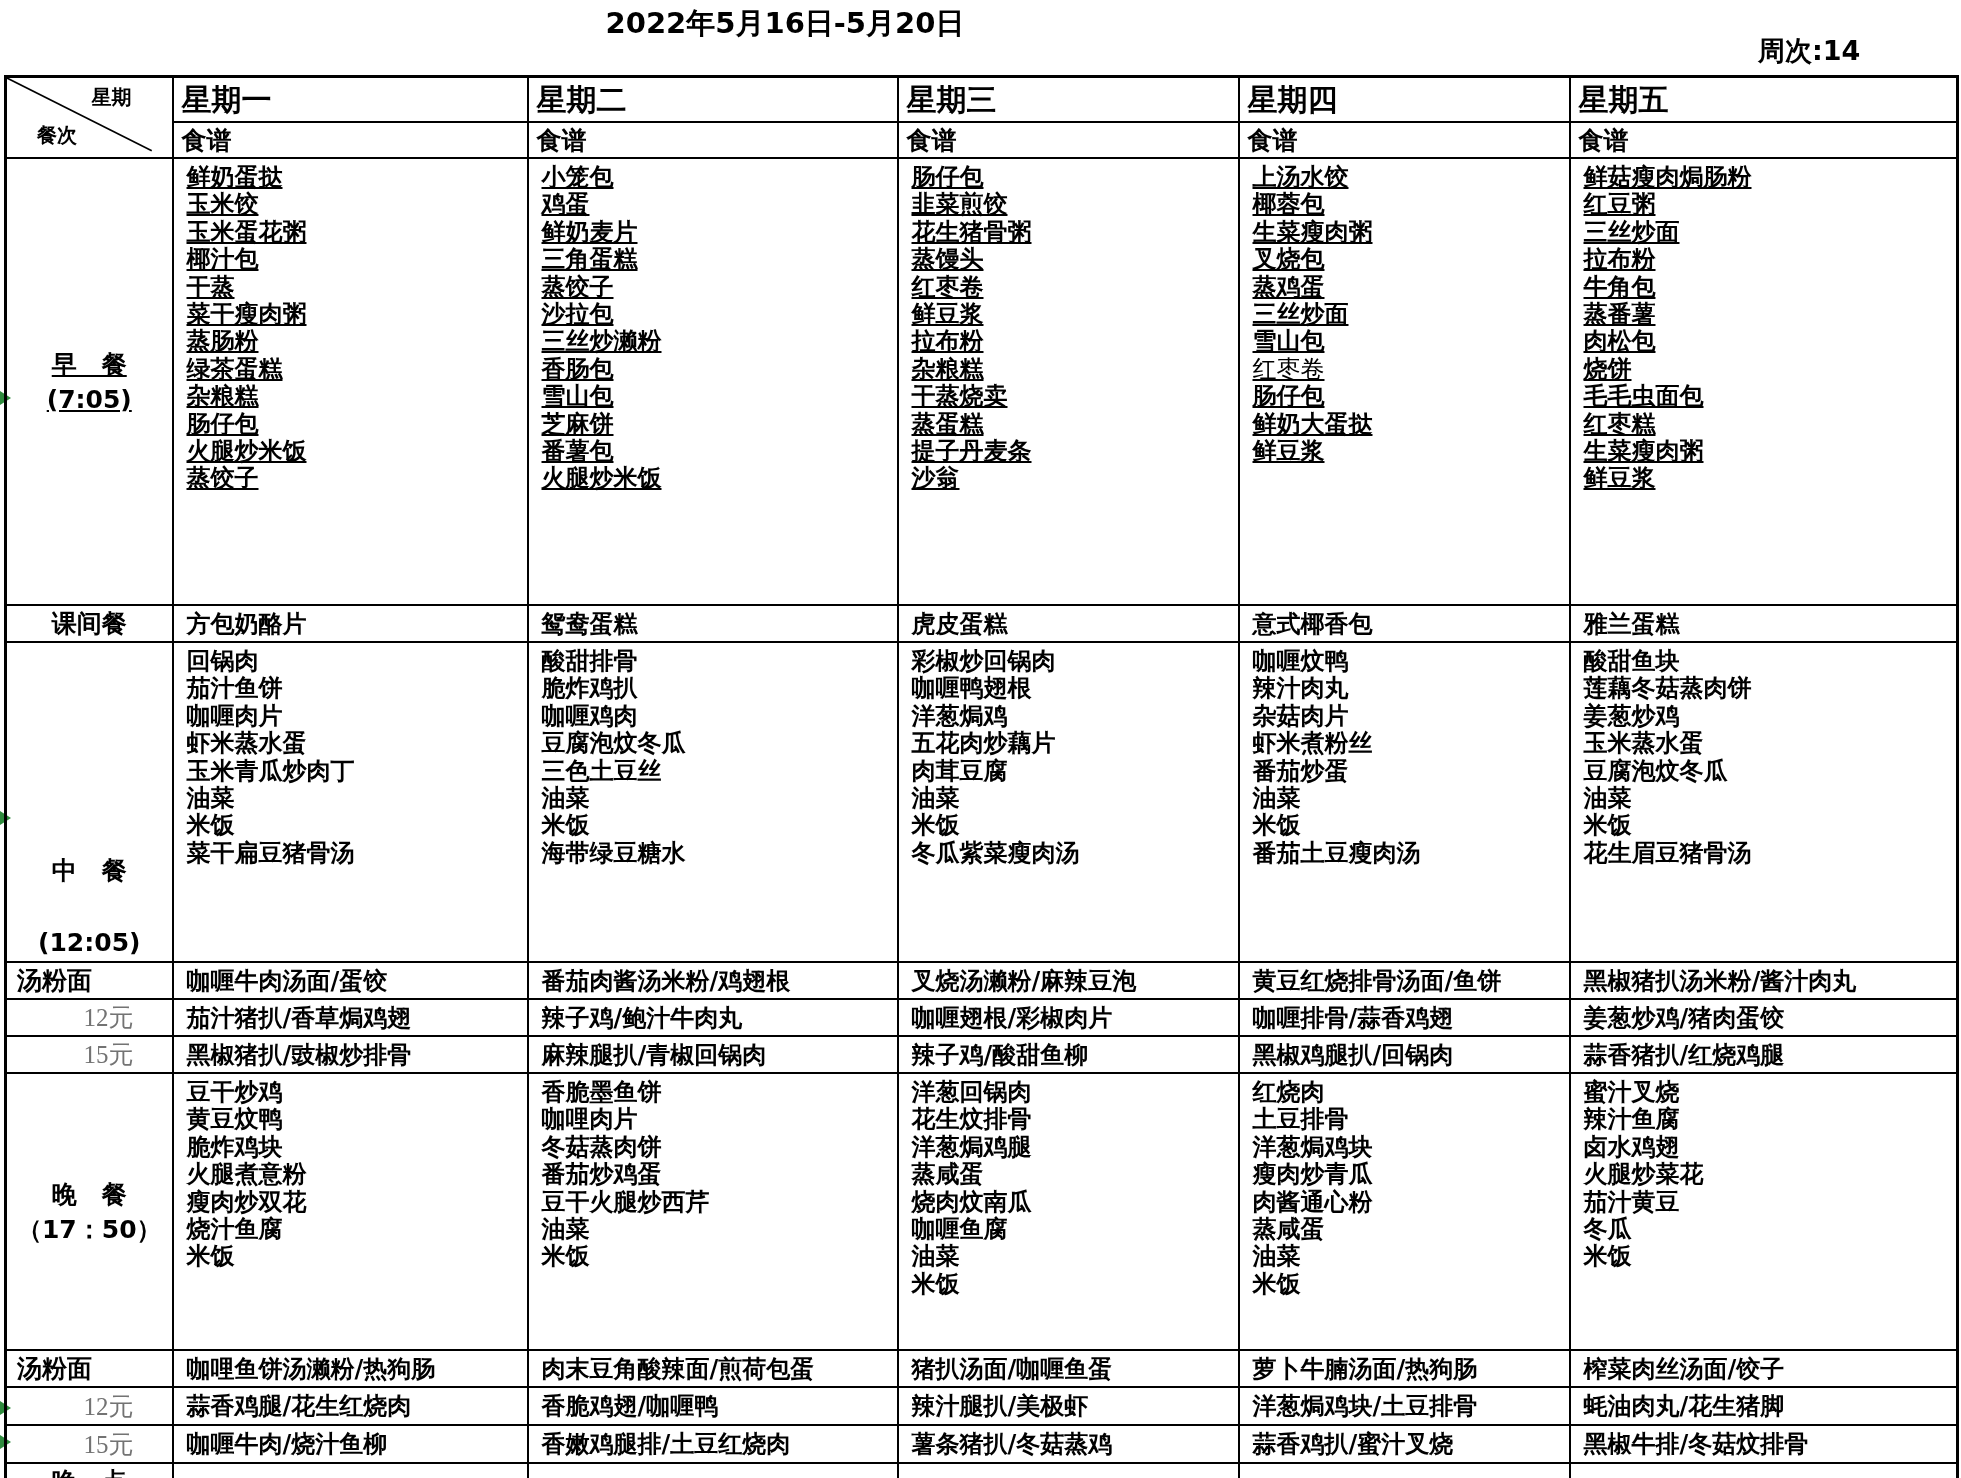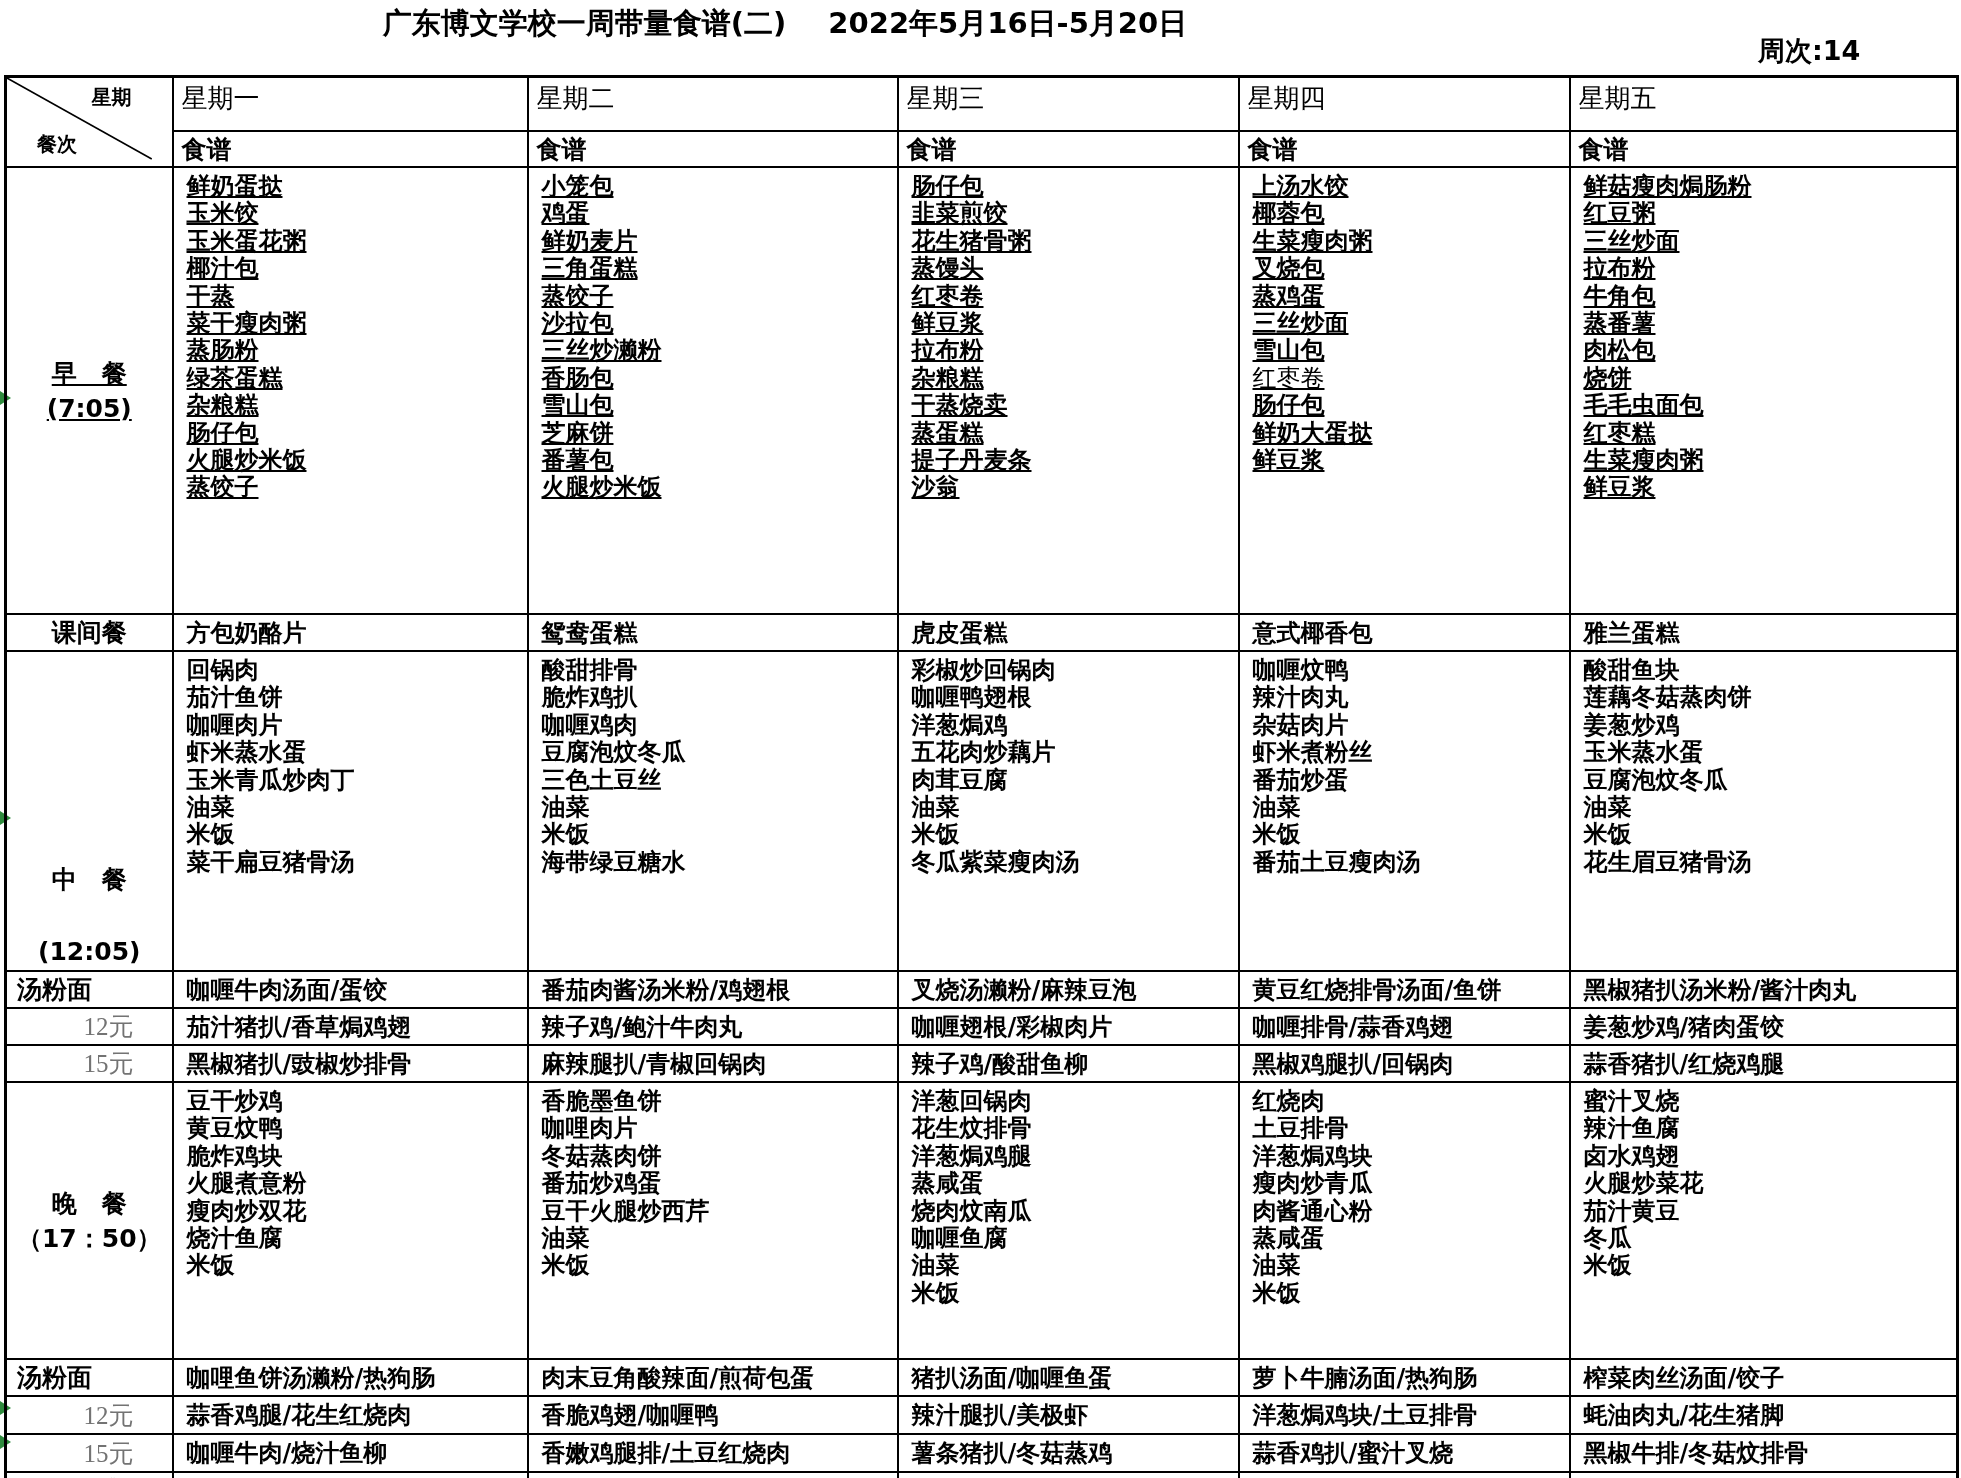--- a/index.html
+++ b/index.html
@@ -32,21 +32,21 @@
   tr.r-lunch td{height:313px;}
   tr.r-noo   td{height:35px;}
   tr.r-p12a  td{height:35px;}
   tr.r-p15a  td{height:35px;}
   tr.r-dinner td{height:270px;}
   tr.r-noo2  td{height:35px;}
   tr.r-p12b  td{height:36px;}
   tr.r-p15b  td{height:36px;}
   tr.r-supper td{height:66px;}
   
-  .dayhead{font-size:26px;font-weight:normal;padding:2px 0 14px 8px;vertical-align:middle;}
+  .dayhead{font-size:30px;font-weight:bold;padding:2px 0 0 8px;vertical-align:middle;}
   .menuhead{font-size:25px;font-weight:bold;padding:1px 0 0 8px;vertical-align:middle;}
   .dish{font-size:24px;font-weight:bold;line-height:27.4px;padding:5px 2px 0 13px;}
   .oneline{font-size:24px;font-weight:bold;vertical-align:middle;padding:0 0 0 13px;line-height:26px;}
   .lblC{font-size:25px;font-weight:bold;text-align:center;vertical-align:middle;
         line-height:35px;white-space:pre-line;}
   .lblLunch{font-size:25px;font-weight:bold;text-align:center;vertical-align:bottom;
         line-height:36px;white-space:pre-line;}
   .lblNoodle{font-size:25px;font-weight:bold;vertical-align:middle;padding-left:10px;}
   .lblPrice{font-family:"Liberation Serif","DejaVu Serif",serif;font-weight:normal;
         font-size:25px;color:#737373;text-align:right;vertical-align:middle;padding-right:38px;}
@@ -61,21 +61,20 @@
   
   .gmark{position:absolute;left:0;width:0;height:0;
          border-top:7px solid transparent;border-bottom:7px solid transparent;
          border-left:11px solid #2e8b3d;}
 </style>
 </head>
 <body>
 
 <div class="page-head">
   <div class="t1">
-    <span>广东博文学校一周带量食谱(二)</span>
     <span>2022年5月16日-5月20日</span>
   </div>
   <div class="week">周次:14</div>
 </div>
 
 <div class="gmark" style="top:391px;"></div>
 <div class="gmark" style="top:811px;"></div>
 <div class="gmark" style="top:1401px;"></div>
 <div class="gmark" style="top:1435px;"></div>
 

